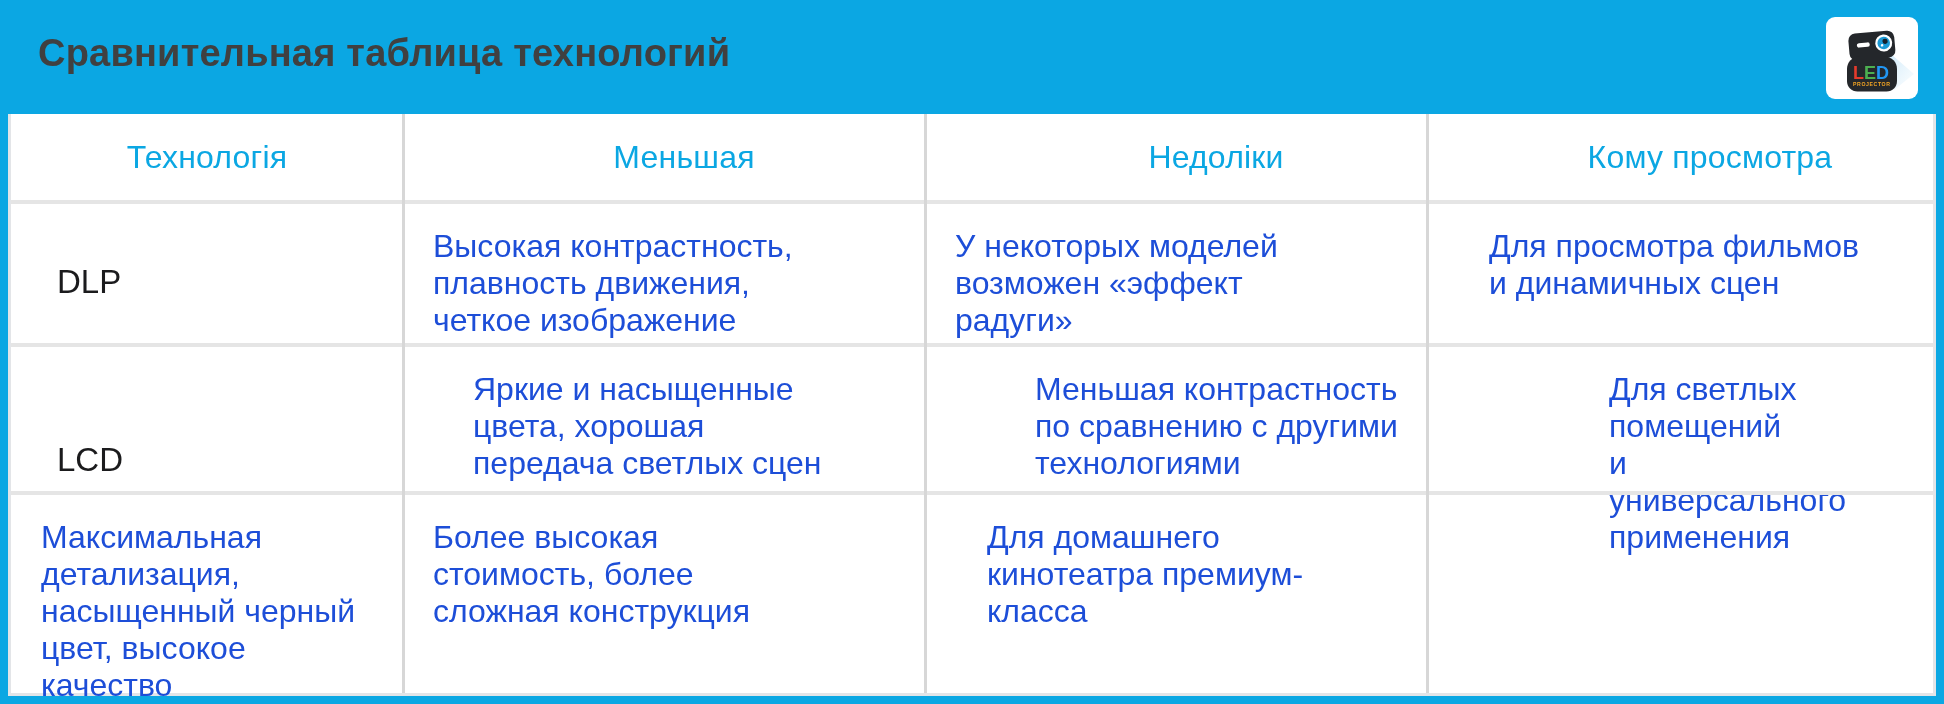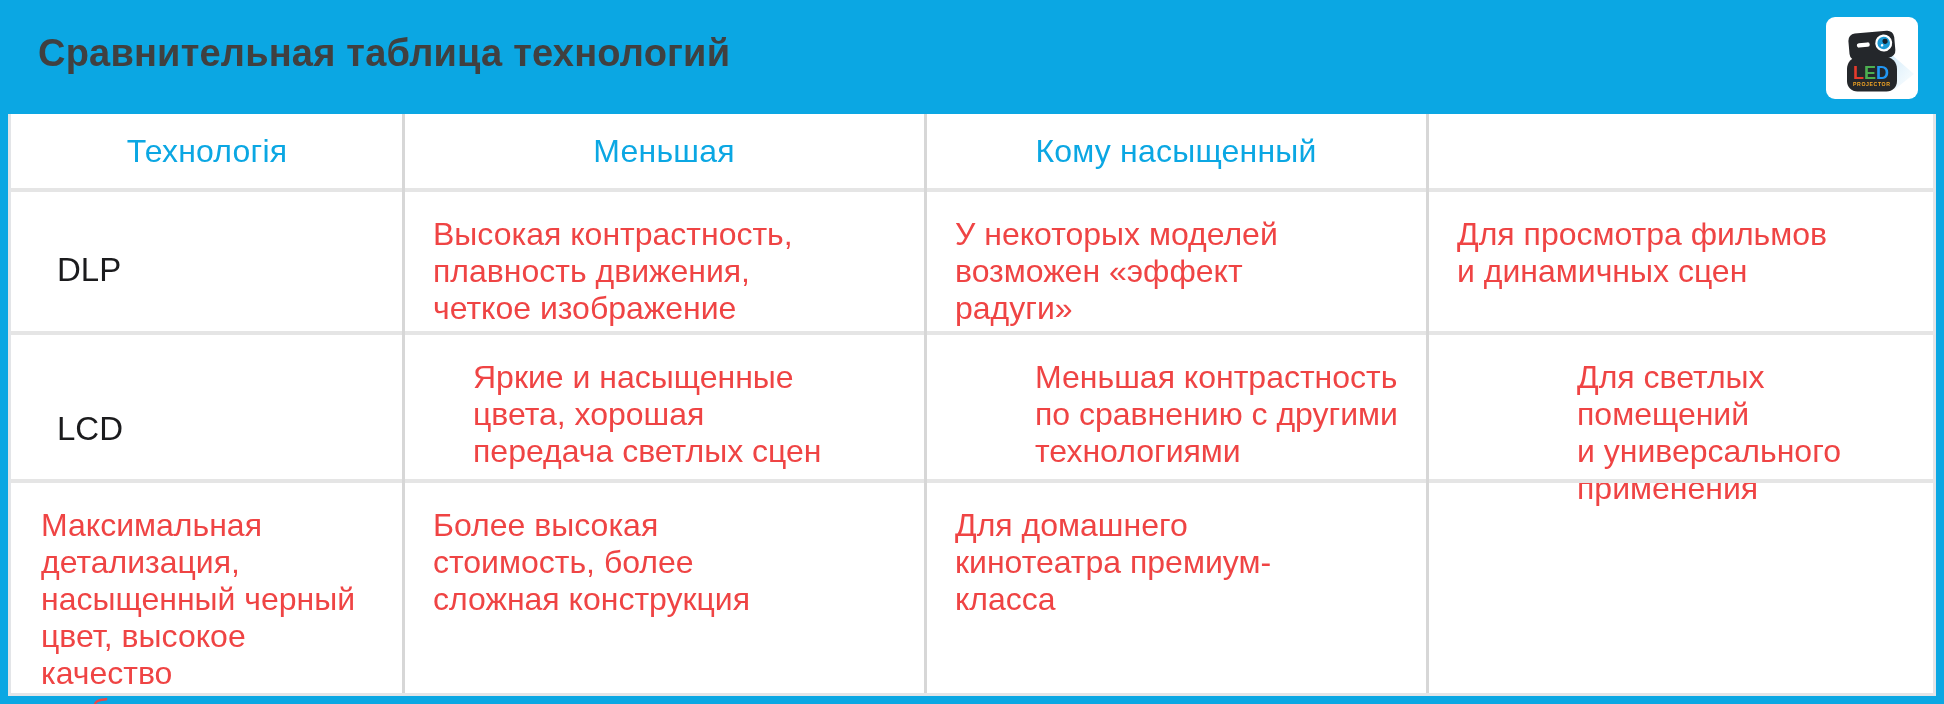--- a/index.html
+++ b/index.html
@@ -63,55 +63,55 @@
     z-index: 3;
   }
   .vline-1 { left: 391px; }
   .vline-2 { left: 913px; }
   .vline-3 { left: 1415px; }
 
   .grid-row {
     display: grid;
     grid-template-columns: 392px 522px 502px 1fr;
   }
-  .thead { height: 74px; flex: 0 0 auto; }
+  .thead { height: 86px; flex: 0 0 auto; gap: 20px; }
   .th {
     display: flex;
     align-items: center;
     justify-content: center;
     color: #0BA7E3;
     font-size: 32px;
     letter-spacing: 0.2px;
   }
   .hsep {
     height: 4px;
     background: #E5E5E5;
     flex: 0 0 auto;
   }
   .row-1 { height: 139px; flex: 0 0 auto; }
   .row-2 { height: 144px; flex: 0 0 auto; gap: 40px; }
   .row-3 { flex: 1 1 auto; }
 
   .td {
     box-sizing: border-box;
     padding: 24px 42px 0 30px;
-    color: #ef4444;
+    color: #1d4ed8;
     font-size: 32px;
     line-height: 37px;
     white-space: pre-line;
   }
   .td-tech {
     display: flex;
     align-items: center;
     padding: 15px 0 0 46px;
     color: #1B1B1D;
     font-size: 33px;
     white-space: normal;
   }
-  .td-fit { padding-right: 62px; }
+  .td-fit { padding-right: 62px; margin-left: 32px; }
 </style>
 </head>
 <body>
 
 <div class="stage">
 
   <div class="topbar">
     <div class="page-title">Сравнительная таблица технологий</div>
 
     <div class="logo-box">
@@ -145,21 +145,22 @@
   </div>
 
   <div class="card">
     <div class="vline vline-1"></div>
     <div class="vline vline-2"></div>
     <div class="vline vline-3"></div>
 
     <div class="grid-row thead">
       <div class="th">Технологія</div>
       <div class="th">Меньшая</div>
-      <div class="th">Кому насыщенный</div>
+      <div class="th">Недоліки</div>
+      <div class="th">Кому просмотра</div>
     </div>
 
     <div class="hsep"></div>
 
     <div class="grid-row row-1">
       <div class="td td-tech">DLP</div>
       <div class="td">Высокая контрастность,
 плавность движения,
 четкое изображение</div>
       <div class="td">У некоторых моделей

